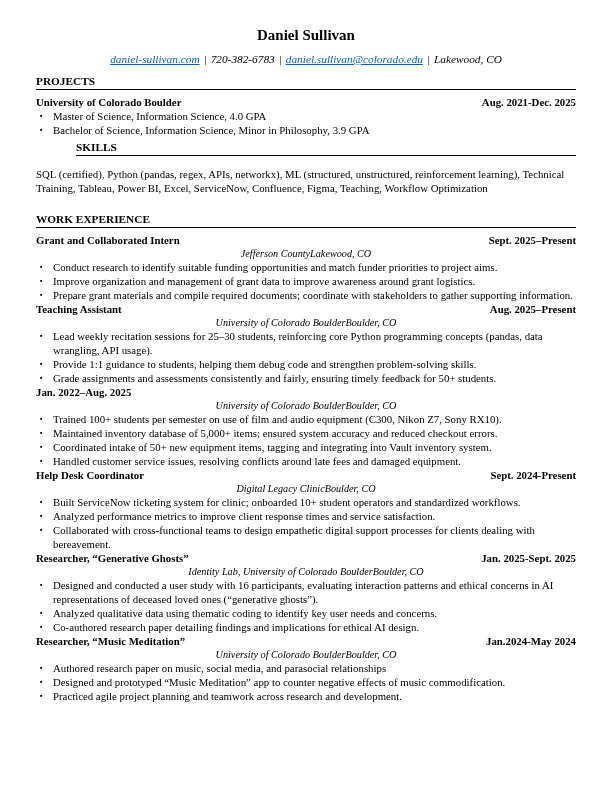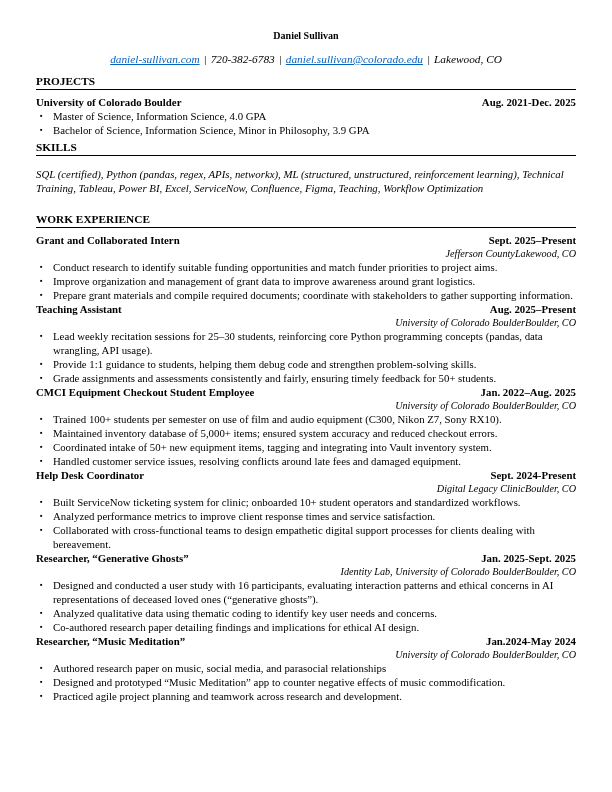--- a/index.html
+++ b/index.html
@@ -10,21 +10,21 @@
     padding: 26px 36px 0 36px;
     font-family: "Liberation Serif", "DejaVu Serif", serif;
     color: #000000;
     font-size: 10.8px;
     line-height: 14px;
     overflow: hidden;
   }
   .name {
     text-align: center;
     font-weight: bold;
-    font-size: 10px;
+    font-size: 15px;
     line-height: 19px;
   }
   .contact {
     text-align: center;
     font-size: 11.3px;
     margin-top: 7px;
     line-height: 14px;
     font-style: italic;
   }
   .contact a {
@@ -35,33 +35,33 @@
   .sep { padding: 0 4px; }
   .section-heading {
     font-weight: bold;
     font-size: 11.3px;
     line-height: 14px;
     border-bottom: 1.2px solid #000;
     padding-bottom: 1px;
     margin-bottom: 5px;
   }
   .sh-education { margin-top: 8px; }
-  .sh-skills    { margin-top: 3px; margin-bottom: 0; }
+  .sh-skills    { margin-top: 3px; margin-bottom: 0; margin-left: 40px; }
   .sh-work      { margin-top: 17px; }
   .sh-projects  { margin-top: 18px; margin-bottom: 4px; }
-  .skills-text  { margin-top: 11px; margin-bottom: 12px; font-style: italic; }
+  .skills-text  { margin-top: 11px; margin-bottom: 12px; }
   .entry-head {
     display: flex;
     justify-content: space-between;
     font-weight: bold;
     line-height: 14px;
   }
   .entry-sub {
     display: flex;
-    justify-content: flex-end;
+    justify-content: center;
     font-style: italic;
     font-size: 10.2px;
     line-height: 13px;
   }
   .bullet {
     display: flex;
     align-items: flex-start;
     line-height: 14px;
   }
   .bchar {
@@ -146,21 +146,20 @@
       <span class="btext">Provide 1:1 guidance to students, helping them debug code and strengthen problem-solving skills.</span>
     </div>
     <div class="bullet">
       <span class="bchar">▪</span>
       <span class="btext">Grade assignments and assessments consistently and fairly, ensuring timely feedback for 50+ students.</span>
     </div>
   </div>
 
   <div class="entry">
     <div class="entry-head">
-      <span>CMCI Equipment Checkout Student Employee</span>
       <span>Jan. 2022–Aug. 2025</span>
     </div>
     <div class="entry-sub">
       <span>University of Colorado Boulder</span>
       <span>Boulder, CO</span>
     </div>
     <div class="bullet">
       <span class="bchar">▪</span>
       <span class="btext">Trained 100+ students per semester on use of film and audio equipment (C300, Nikon Z7, Sony RX10).</span>
     </div>

